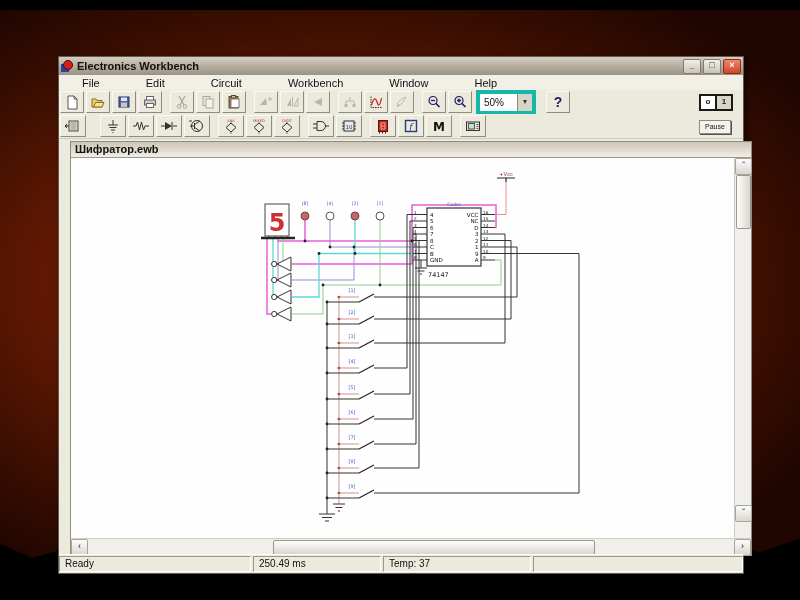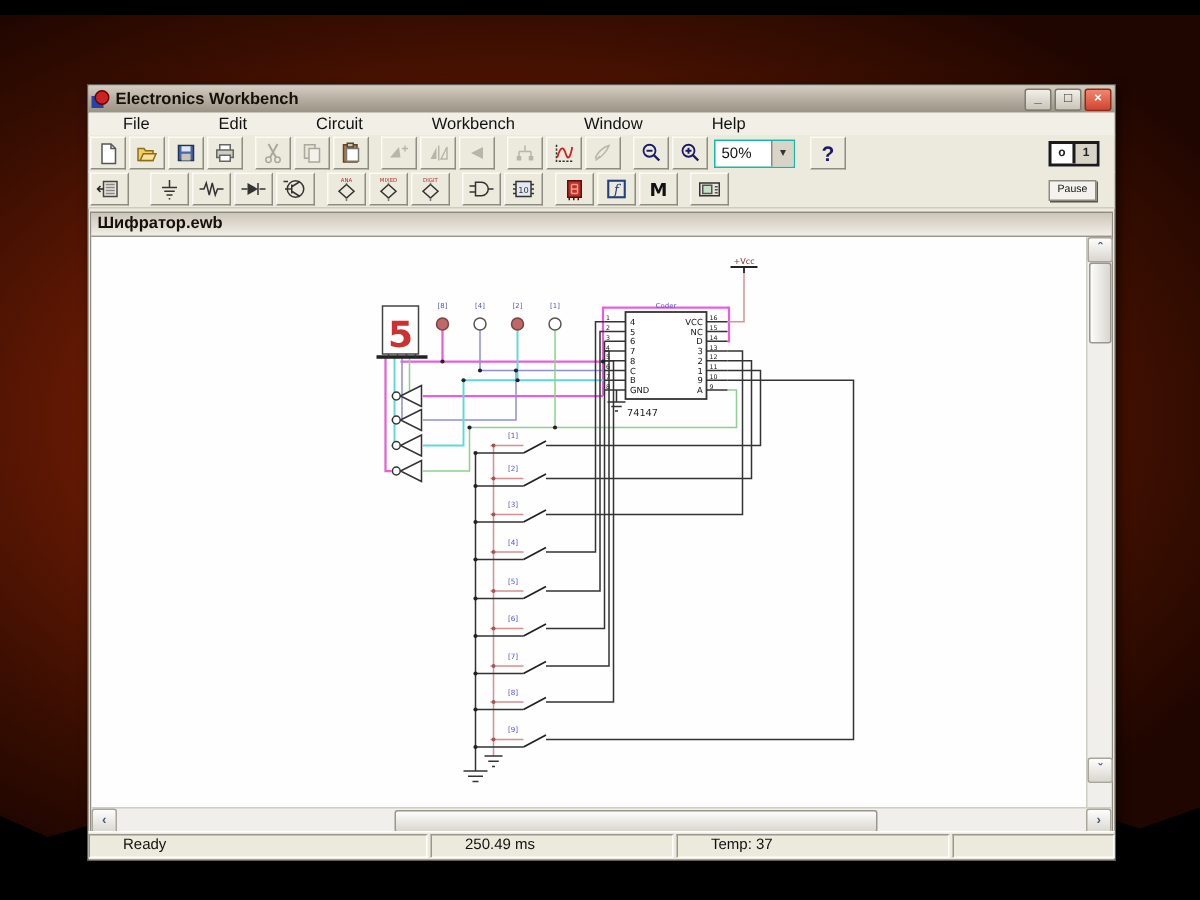--- a/index.html
+++ b/index.html
@@ -28,54 +28,54 @@
     border-bottom:1px solid #c8c4b8;display:flex;align-items:center;}
   .menu-item{font-size:11px;color:#111;padding:0 23px;}
   
   .toolbar{position:absolute;left:0;right:0;background:#ece9dd;display:flex;align-items:center;border-bottom:1px solid #cfccc0;}
   .tb1{top:33px;height:24px;}
   .tb2{top:57px;height:24px;}
   .tbtn{width:22px;height:20px;margin:0 1px;background:#ece9dd;border:1px solid;
     border-color:#fbfaf6 #8e8b80 #8e8b80 #fbfaf6;display:flex;align-items:center;justify-content:center;flex:0 0 auto;}
   .tbtn.wide{width:24px;}
   .sep{width:6px;flex:0 0 auto;}
-  .combo{width:52px;height:17px;background:#fff;border:1px solid #14b8a6;display:flex;align-items:center;margin:0 3px;}
+  .combo{width:52px;height:17px;background:#fff;border:4px solid #14b8a6;display:flex;align-items:center;margin:0 3px;}
   .combo .val{flex:1;font-size:10px;padding-left:4px;color:#111;}
   .combo .drop{width:14px;height:100%;background:#d8d4c8;border-left:1px solid #8e8b80;
      font-size:8px;text-align:center;line-height:15px;color:#333;}
   .helpq{font-size:14px;font-weight:bold;color:#1a1a66;}
   
   .power{position:absolute;right:10px;top:37px;width:30px;height:13px;border:2px solid #1a1a1a;
      background:#fff;display:flex;font-size:8px;font-weight:bold;color:#222;}
   .power span{flex:1;text-align:center;line-height:12px;}
   .power .on{background:#d8d4c8;border-left:2px solid #1a1a1a;}
   .pausebtn{position:absolute;right:12px;top:63px;width:30px;height:12px;background:#f4f2ec;
      border:1px solid #8e8b80;box-shadow:1px 1px 0 #555;font-size:7px;text-align:center;line-height:11px;color:#111;}
   
-  .doc{position:absolute;left:1px;top:84px;width:680px;height:413px;border:1px solid #8e8b80;background:#fff;}
+  .doc{position:absolute;left:11px;top:84px;width:680px;height:413px;border:1px solid #8e8b80;background:#fff;}
   .doctitle{position:absolute;left:0;top:0;right:0;height:15px;
      background:linear-gradient(180deg,#cdc5b9,#f1eee7);border-bottom:1px solid #9a968b;
      font-size:11px;font-weight:bold;color:#15100a;padding-left:4px;line-height:15px;}
   .canvas{position:absolute;left:0;top:16px;width:663px;height:380px;background:#fefefe;overflow:hidden;}
   
   .vscroll{position:absolute;right:0;top:16px;width:16px;height:380px;background:#f1efeb;border-left:1px solid #cfccc0;}
   .hscroll{position:absolute;left:0;bottom:0;right:0;height:16px;background:#f1efeb;border-top:1px solid #cfccc0;display:flex;}
   .sarrow{width:15px;height:15px;background:linear-gradient(180deg,#fdfdfc,#d9d6cf);
      border:1px solid #a8a59b;border-radius:2px;color:#4a5a74;font-size:9px;font-weight:bold;
      text-align:center;line-height:13px;flex:0 0 auto;}
   .vthumb{position:absolute;left:1px;top:17px;width:13px;height:52px;
      background:linear-gradient(90deg,#fdfdfc,#d9d6cf);border:1px solid #9a9790;border-radius:2px;}
   .hthumb{position:absolute;left:185px;top:1px;width:320px;height:13px;
      background:linear-gradient(180deg,#fdfdfc,#d9d6cf);border:1px solid #9a9790;border-radius:2px;}
   .htrack{flex:1;position:relative;}
   
   .statusbar{position:absolute;left:0;bottom:1px;right:0;height:16px;background:#ece9dd;
      border-top:1px solid #fff;display:flex;align-items:stretch;padding-top:1px;}
   .spanel{border:1px solid;border-color:#9a978c #ffffff #ffffff #9a978c;font-size:10px;
-     color:#111;padding:1px 22px;margin-right:2px;white-space:nowrap;overflow:hidden;}
+     color:#111;padding:1px 5px;margin-right:2px;white-space:nowrap;overflow:hidden;}
   .sp1{width:180px;} .sp2{width:116px;} .sp3{width:136px;} .sp4{flex:1;margin-right:0;}
   .ct{font-family:"DejaVu Sans",sans-serif;}
   svg text{user-select:none;}
 </style>
 </head>
 <body>
 
 <div class="slide"></div>
 
 <div class="win">

